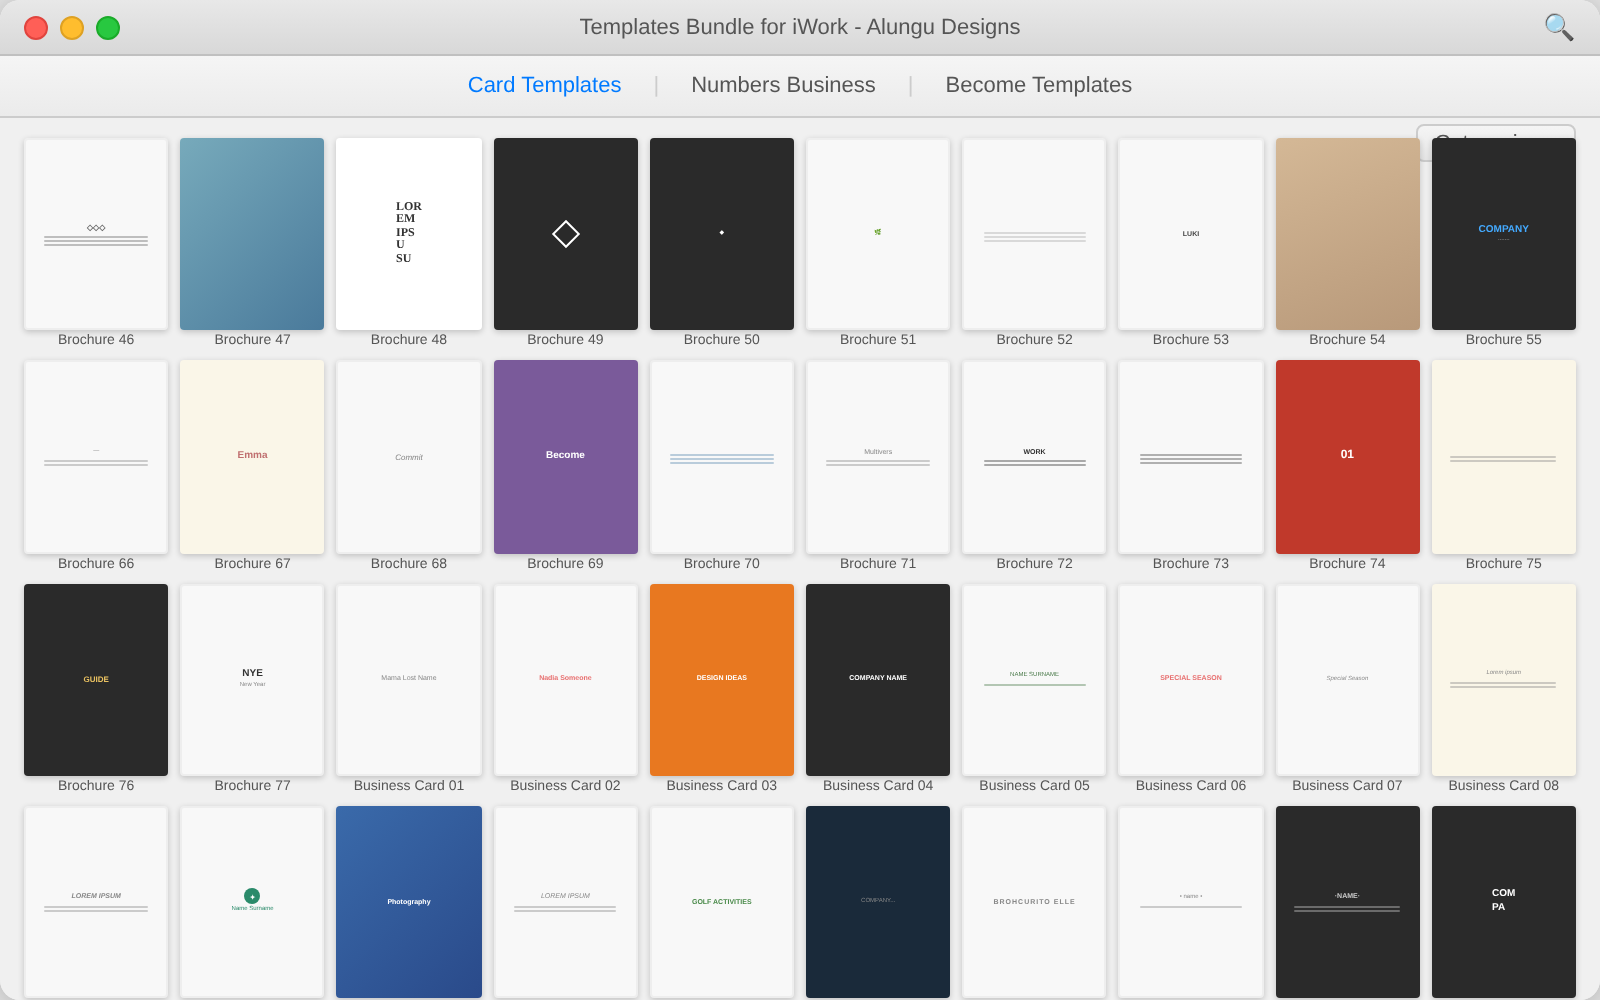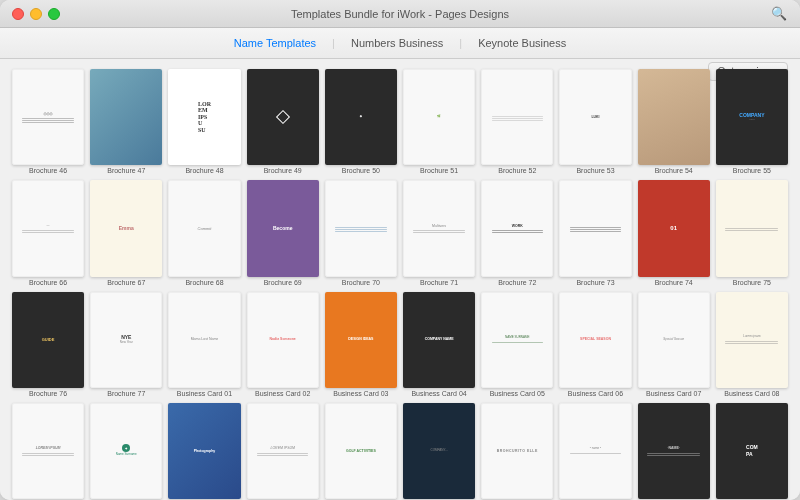--- a/index.html
+++ b/index.html
@@ -173,31 +173,31 @@
 </head>
 <body>
 
 <div class="window">
   <div class="titlebar">
     <div class="traffic-lights">
       <div class="traffic-light tl-close"></div>
       <div class="traffic-light tl-min"></div>
       <div class="traffic-light tl-max"></div>
     </div>
-    <div class="title-center">Templates Bundle for iWork - Pages Designs</div>
+    <div class="title-center">Templates Bundle for iWork - Alungu Designs</div>
     <div class="search-btn">🔍</div>
   </div>
 
   <div class="toolbar" style="position:relative;">
     <div class="tab-bar">
-      <div class="tab active">Name Templates</div>
+      <div class="tab active">Card Templates</div>
       <div class="tab-separator">|</div>
       <div class="tab">Numbers Business</div>
       <div class="tab-separator">|</div>
-      <div class="tab">Keynote Business</div>
+      <div class="tab">Become Templates</div>
     </div>
     <div class="categories-btn">Categories ▾</div>
   </div>
 
   <div class="content">
 
     <div class="grid">
 
       <div class="template-item">
         <div class="template-thumb t-light">

